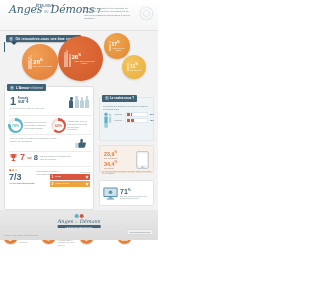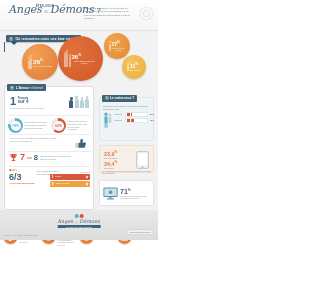--- a/index.html
+++ b/index.html
@@ -417,21 +417,21 @@
           <svg class="heart" viewBox="0 0 10 10">
               <path d="M5 9S.6 6.1.6 3.5A2.3 2.3 0 0 1 5 2.4 2.3 2.3 0 0 1 9.4 3.5C9.4 6.1 5 9 5 9z" fill="#d9553f"></path>
             </svg>
           <svg class="heart" viewBox="0 0 10 10">
               <path d="M5 9S.6 6.1.6 3.5A2.3 2.3 0 0 1 5 2.4 2.3 2.3 0 0 1 9.4 3.5C9.4 6.1 5 9 5 9z" fill="#eda23e"></path>
             </svg>
           <svg class="heart" viewBox="0 0 10 10">
               <path d="M5 9S.6 6.1.6 3.5A2.3 2.3 0 0 1 5 2.4 2.3 2.3 0 0 1 9.4 3.5C9.4 6.1 5 9 5 9z" fill="#d9d9d9"></path>
             </svg>
         </div>
-        <div class="frac">6/3</div>
+        <div class="frac">7/3</div>
         <div class="frac-cap">AVANT UNE RENCONTRE</div>
       </div>
       <div class="frac-note">des Français ont déjà eu une relation virtuelle</div>
     </div>
 
     <div class="ranks">
       <div class="rank-hdr">TOP SITES</div>
       <div class="rank r1">
         <span class="rank-n">1</span>
         <span class="rank-t">Meetic</span>

